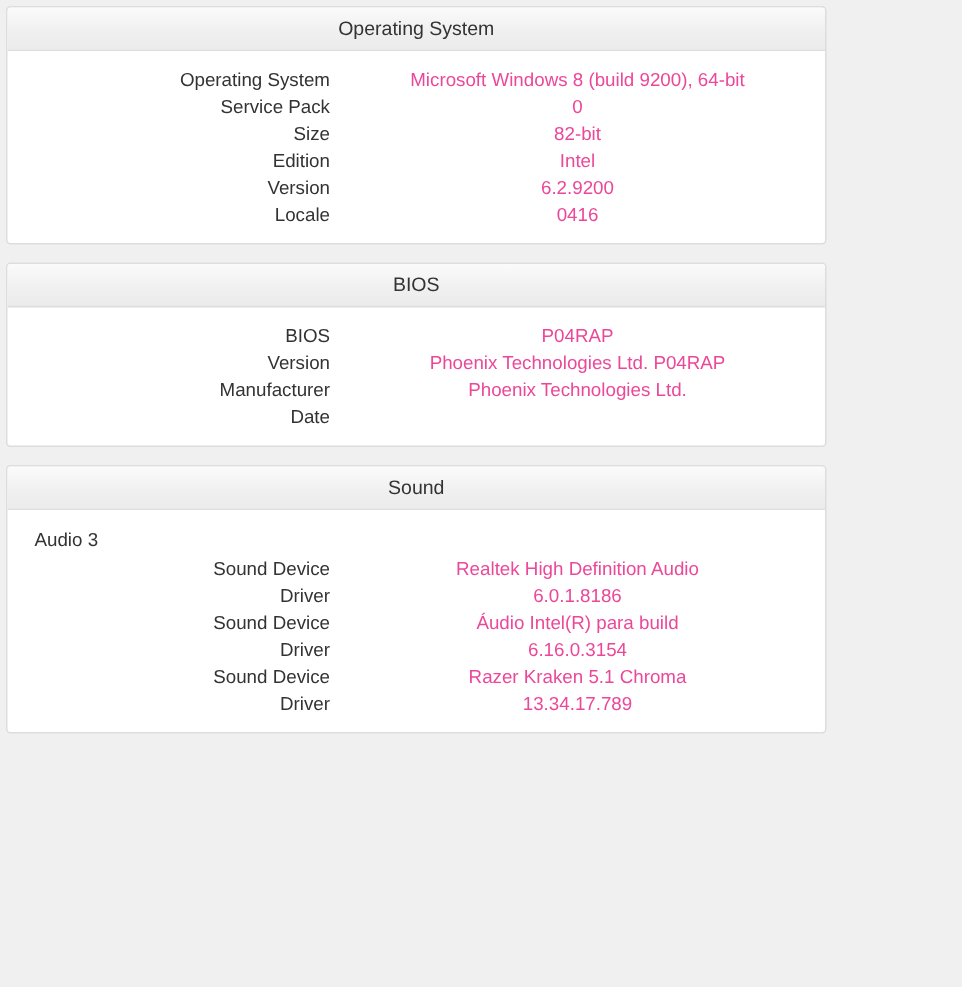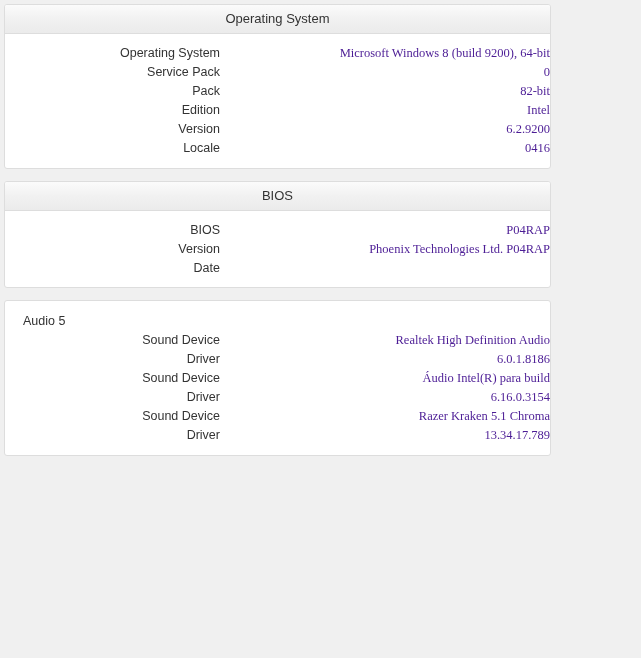--- a/index.html
+++ b/index.html
@@ -52,24 +52,23 @@
     font-size: 12.5px;
   }
   td.k {
     width: 215px;
     text-align: right;
     padding-right: 9px;
     color: #333333;
     white-space: nowrap;
   }
   td.v {
-    text-align: right;
-    color: #4c1d95;
+    text-align: center;
+    color: #ec4899;
     white-space: nowrap;
-    font-family: Liberation Serif, serif;
   }
   .group-label {
     padding: 3px 0 3px 18px;
     color: #333333;
     font-size: 12.5px;
   }
   .sub-table td.k {
     width: 215px;
   }
 </style>
@@ -85,21 +84,21 @@
         <tbody>
           <tr>
             <td class="k">Operating System</td>
             <td class="v">Microsoft Windows 8 (build 9200), 64-bit</td>
           </tr>
           <tr>
             <td class="k">Service Pack</td>
             <td class="v">0</td>
           </tr>
           <tr>
-            <td class="k">Pack</td>
+            <td class="k">Size</td>
             <td class="v">82-bit</td>
           </tr>
           <tr>
             <td class="k">Edition</td>
             <td class="v">Intel</td>
           </tr>
           <tr>
             <td class="k">Version</td>
             <td class="v">6.2.9200</td>
           </tr>
@@ -119,32 +118,37 @@
         <tbody>
           <tr>
             <td class="k">BIOS</td>
             <td class="v">P04RAP</td>
           </tr>
           <tr>
             <td class="k">Version</td>
             <td class="v">Phoenix Technologies Ltd. P04RAP</td>
           </tr>
           <tr>
+            <td class="k">Manufacturer</td>
+            <td class="v">Phoenix Technologies Ltd.</td>
+          </tr>
+          <tr>
             <td class="k">Date</td>
             <td class="v"></td>
           </tr>
         </tbody>
       </table>
     </div>
   </div>
 
   <div class="panel">
+    <div class="panel-header">Sound</div>
     <div class="panel-body">
 
-      <div class="group-label">Audio 5</div>
+      <div class="group-label">Audio 3</div>
       <table class="kv sub-table">
         <tbody>
           <tr>
             <td class="k">Sound Device</td>
             <td class="v">Realtek High Definition Audio</td>
           </tr>
           <tr>
             <td class="k">Driver</td>
             <td class="v">6.0.1.8186</td>
           </tr>

